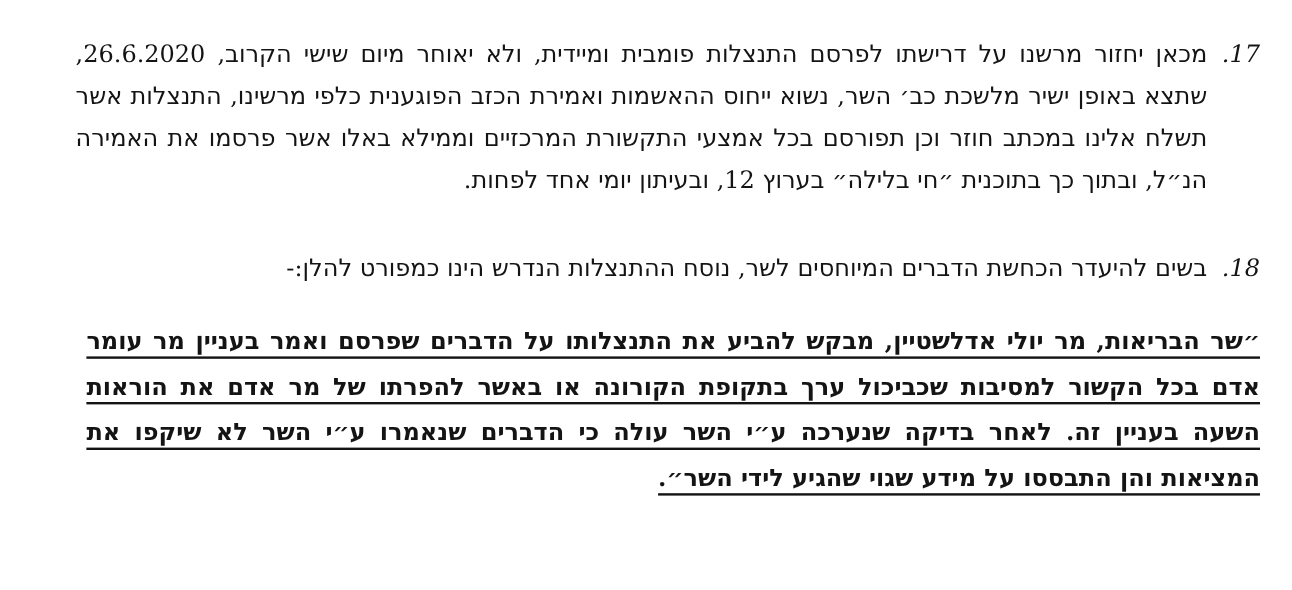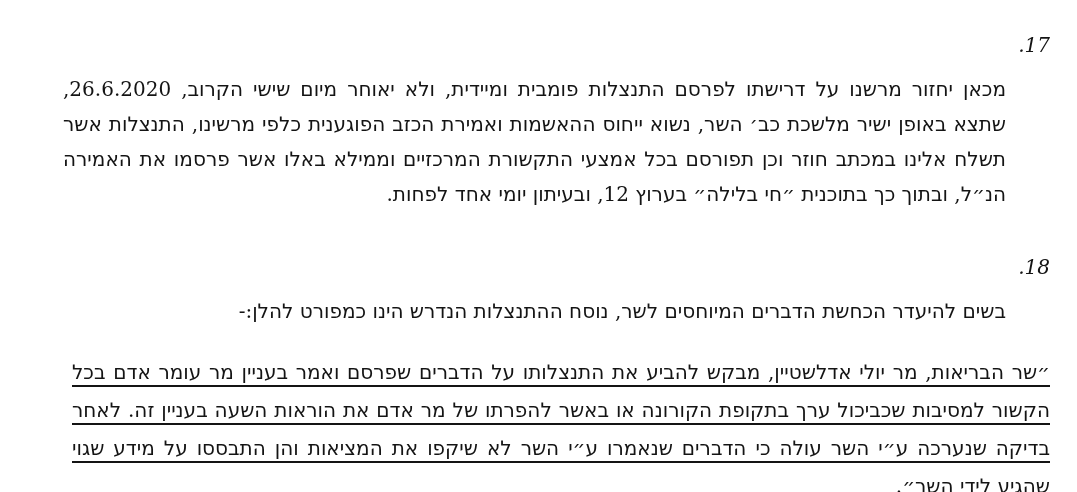--- a/index.html
+++ b/index.html
@@ -28,27 +28,26 @@
   }
   .numbered-para .num {
     flex: 0 0 44px;
     text-align: right;
     font-style: italic;
   }
   .numbered-para .text {
     flex: 1;
     text-align: justify;
     padding-left: 38px;
-    margin-top: 44px;
   }
   .para-17 { margin-bottom: 38px; }
   .para-18 { margin-bottom: 24px; }
   .quote {
     font-size: 20px;
-    font-weight: 400;
+    font-weight: 700;
     line-height: 38px;
     text-align: justify;
     text-decoration: underline;
     text-decoration-thickness: 1.6px;
     text-underline-offset: 6px;
     margin-left: 47px;
   }
 </style>
 </head>
 <body>

